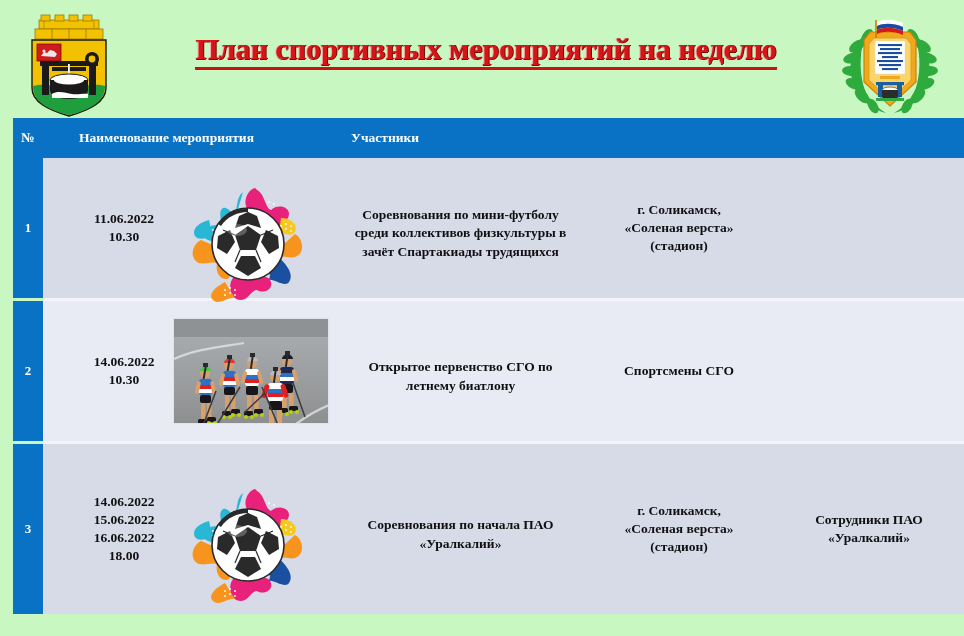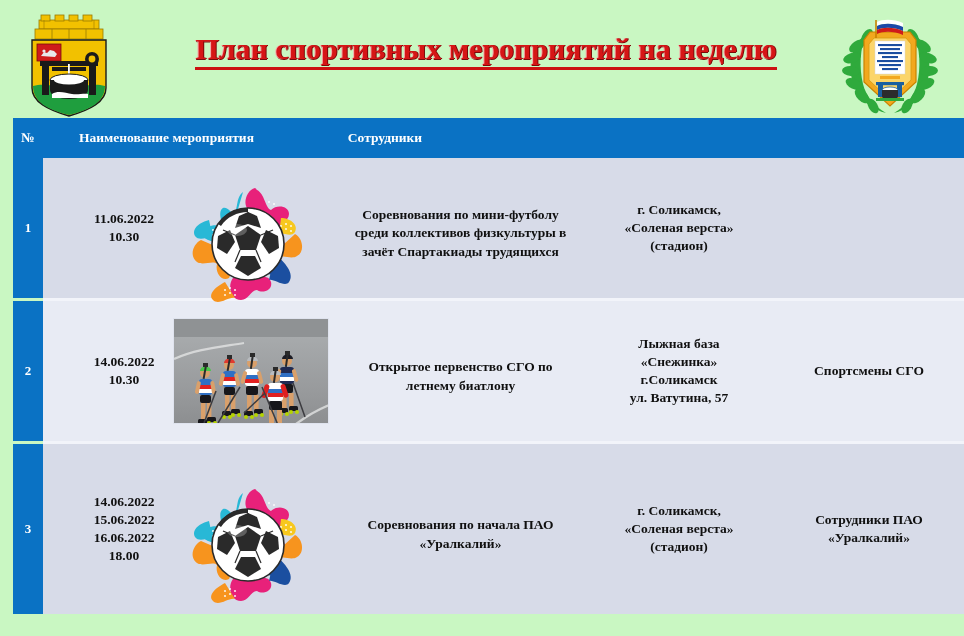--- a/index.html
+++ b/index.html
@@ -276,21 +276,21 @@
       </g>
     </svg>
   </div>
 </div>
 
 <div class="table">
 
   <div class="thead">
     <div class="th col-num">№</div>
     <div class="th col-name">Наименование мероприятия</div>
-    <div class="th col-part">Сотрудники</div>
+    <div class="th col-part">Участники</div>
   </div>
 
   <div class="trow r1 row-odd">
     <div class="cell-num">1</div>
     <div class="cell cell-date">11.06.2022
 10.30</div>
     <div class="cell cell-sport">
       <div class="soccer">
         <svg viewBox="0 0 132 128" width="132" height="128">
           <g>
@@ -492,24 +492,20 @@
               <path d="M88 50 L104 88"></path>
               <path d="M119 46 L131 80"></path>
               <path d="M42 54 L30 86"></path>
               <path d="M91 56 L70 76"></path>
             </g>
           </g>
         </svg>
       </div>
     </div>
     <div class="cell cell-name">Открытое первенство СГО по летнему биатлону</div>
-    <div class="cell cell-place">Лыжная база
-«Снежинка»
-г.Соликамск
-ул. Ватутина, 57</div>
     <div class="cell cell-part">Спортсмены СГО</div>
   </div>
   <div class="rowsep">
       <div class="rowsep-inner"></div>
     </div>
 
   <div class="trow r3 row-odd">
     <div class="cell-num">3</div>
     <div class="cell cell-date">14.06.2022
 15.06.2022

